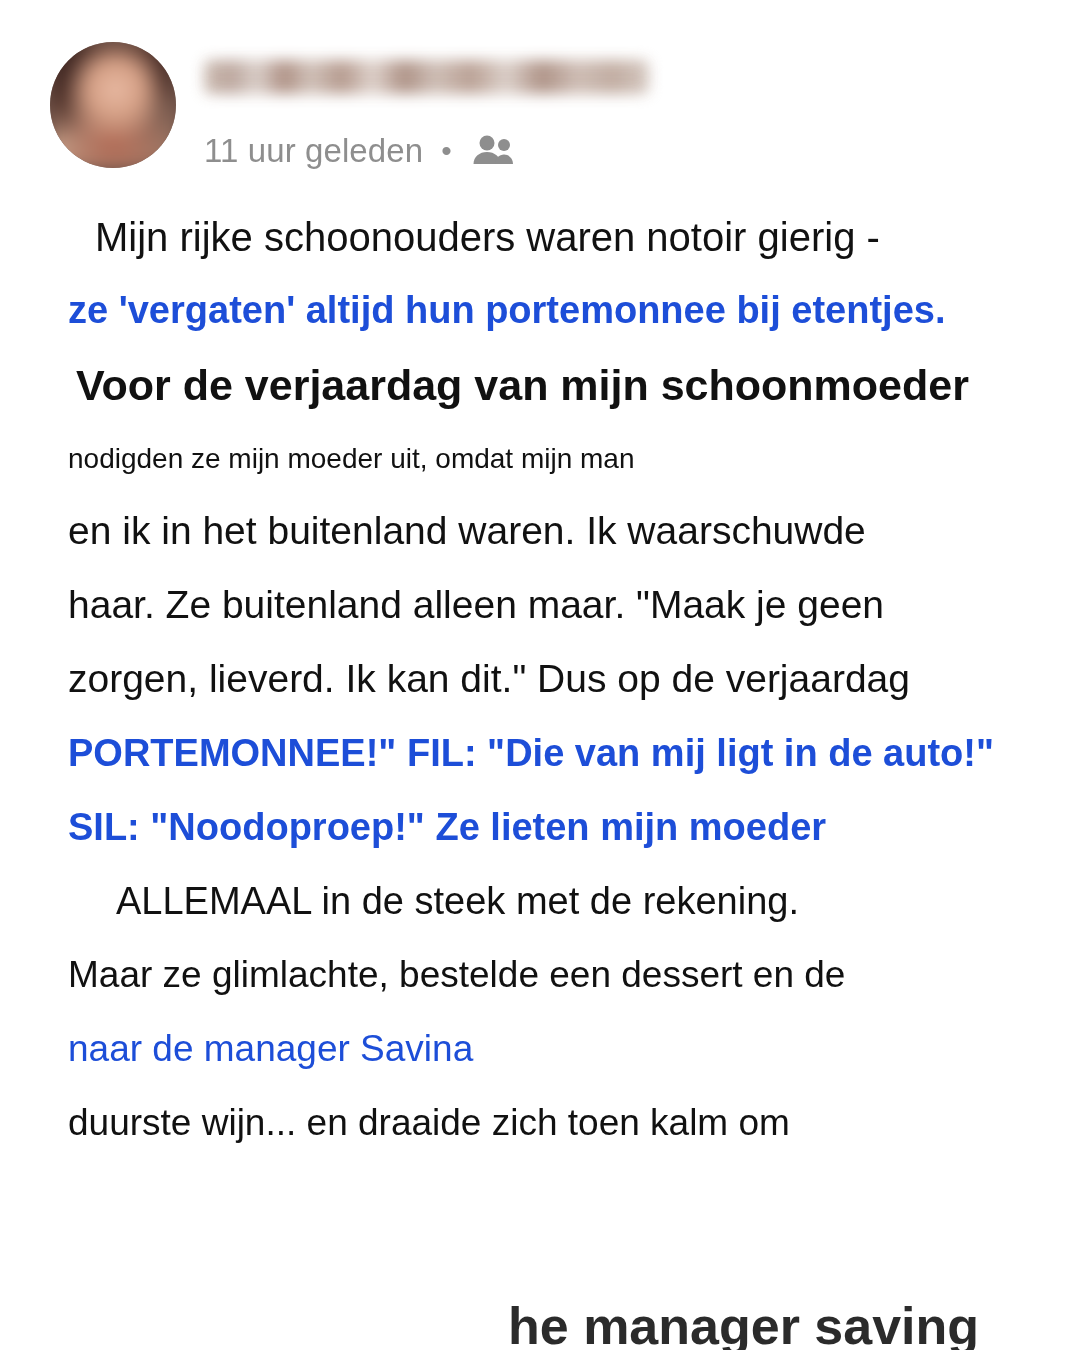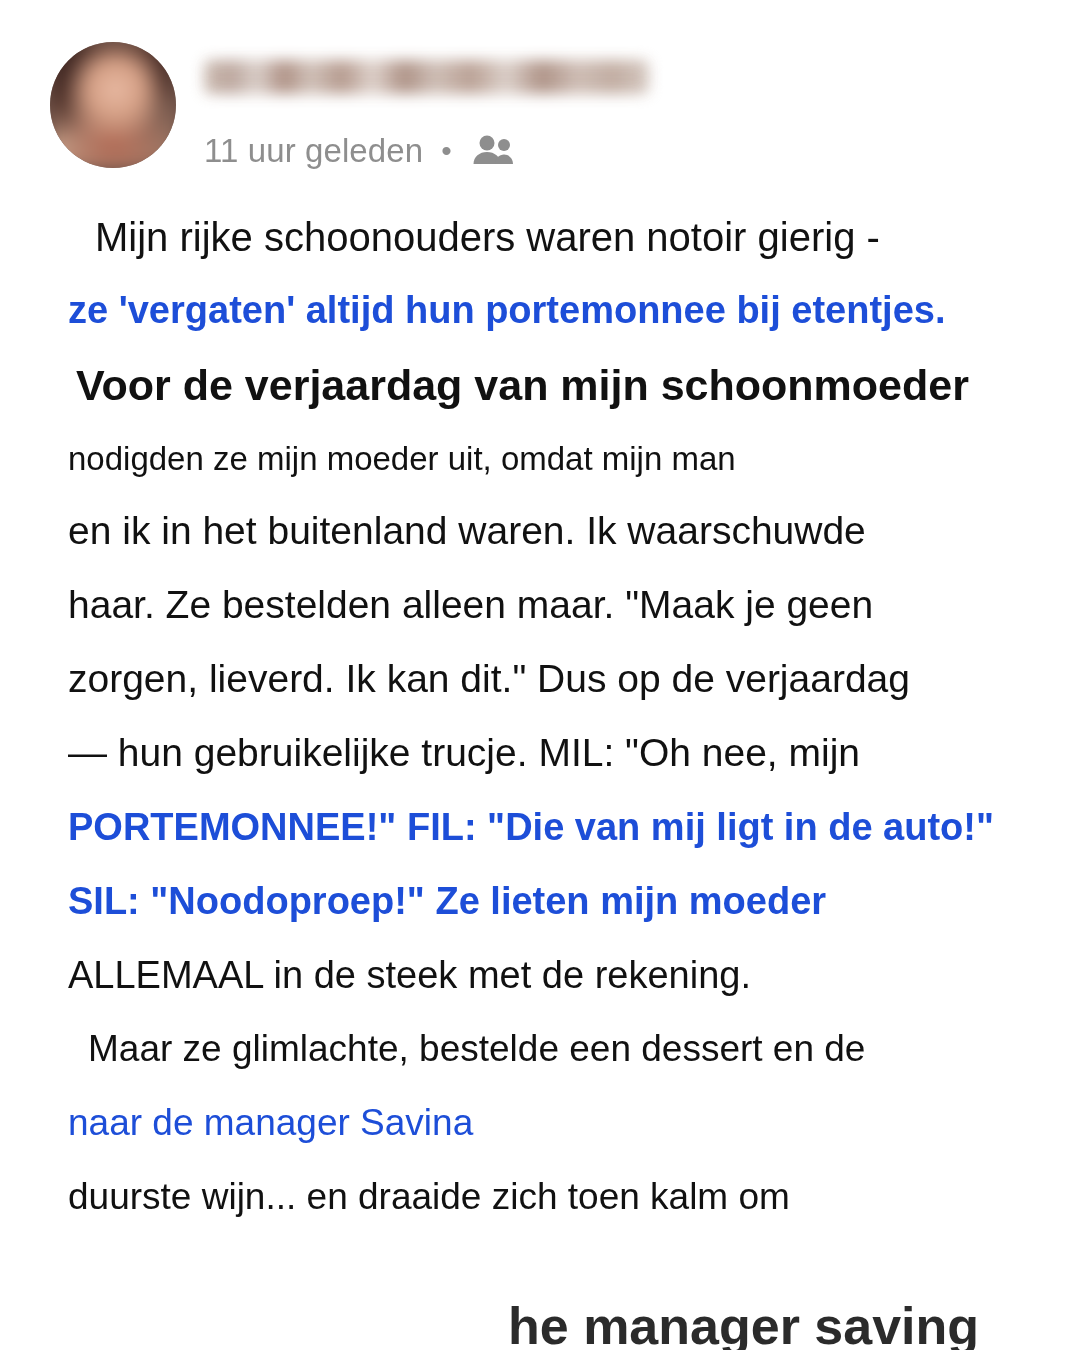--- a/index.html
+++ b/index.html
@@ -99,30 +99,30 @@
   .line {
     display: block;
     white-space: nowrap;
     margin: 0;
   }
   .red { color: #1d4ed8; }
 
   .l1  { font-size: 40px; line-height: 74px; margin-left: 27px; }
   .l2  { font-size: 38px; line-height: 72px; font-weight: 600; }
   .l3  { font-size: 43px; line-height: 78px; font-weight: 600; margin-left: 8px; }
-  .l4  { font-size: 33px; line-height: 70px; }
+  .l4  { font-size: 28px; line-height: 70px; }
   .l5  { font-size: 39px; line-height: 74px; }
   .l6  { font-size: 39px; line-height: 74px; }
   .l7  { font-size: 39px; line-height: 74px; }
   .l8  { font-size: 39px; line-height: 74px; }
   .l9  { font-size: 39px; line-height: 74px; }
   .l10 { font-size: 38px; line-height: 74px; font-weight: 600; }
   .l11 { font-size: 38px; line-height: 74px; font-weight: 600; }
-  .l12 { font-size: 38px; line-height: 74px; }
-  .l13 { font-size: 37px; line-height: 74px; margin-left: 20px; }
+  .l12 { font-size: 38px; line-height: 74px; margin-left: 48px; }
+  .l13 { font-size: 37px; line-height: 74px; }
   .l14 { font-size: 37px; line-height: 74px; }
   .l15 { font-size: 37px; line-height: 74px; }
 
   
   .ghost {
     position: absolute;
     left: 508px;
     bottom: -6px;
     font-size: 52px;
     font-weight: 700;
@@ -158,23 +158,22 @@
       </div>
     </div>
   </div>
 
   <div class="body">
     <span class="line l1">Mijn rijke schoonouders waren notoir gierig -</span>
     <span class="line l2 red">ze 'vergaten' altijd hun portemonnee bij etentjes.</span>
     <span class="line l3">Voor de verjaardag van mijn schoonmoeder</span>
     <span class="line l4">nodigden ze mijn moeder uit, omdat mijn man</span>
     <span class="line l5">en ik in het buitenland waren. Ik waarschuwde</span>
-    <span class="line l6">haar. Ze bestelden alleen maar. "Maak je geen</span>
+    <span class="line l6">haar. Ze buitenland alleen maar. "Maak je geen</span>
     <span class="line l7">zorgen, lieverd. Ik kan dit." Dus op de verjaardag</span>
-    <span class="line l9">— hun gebruikelijke trucje. MIL: "Oh nee, mijn</span>
     <span class="line l10 red">PORTEMONNEE!" FIL: "Die van mij ligt in de auto!"</span>
     <span class="line l11 red">SIL: "Noodoproep!" Ze lieten mijn moeder</span>
     <span class="line l12">ALLEMAAL in de steek met de rekening.</span>
     <span class="line l13">Maar ze glimlachte, bestelde een dessert en de</span>
     <span class="line l15 red">naar de manager Savina</span>
     <span class="line l14">duurste wijn... en draaide zich toen kalm om</span>
   </div>
 
   <div class="ghost">he manager saving</div>
 

